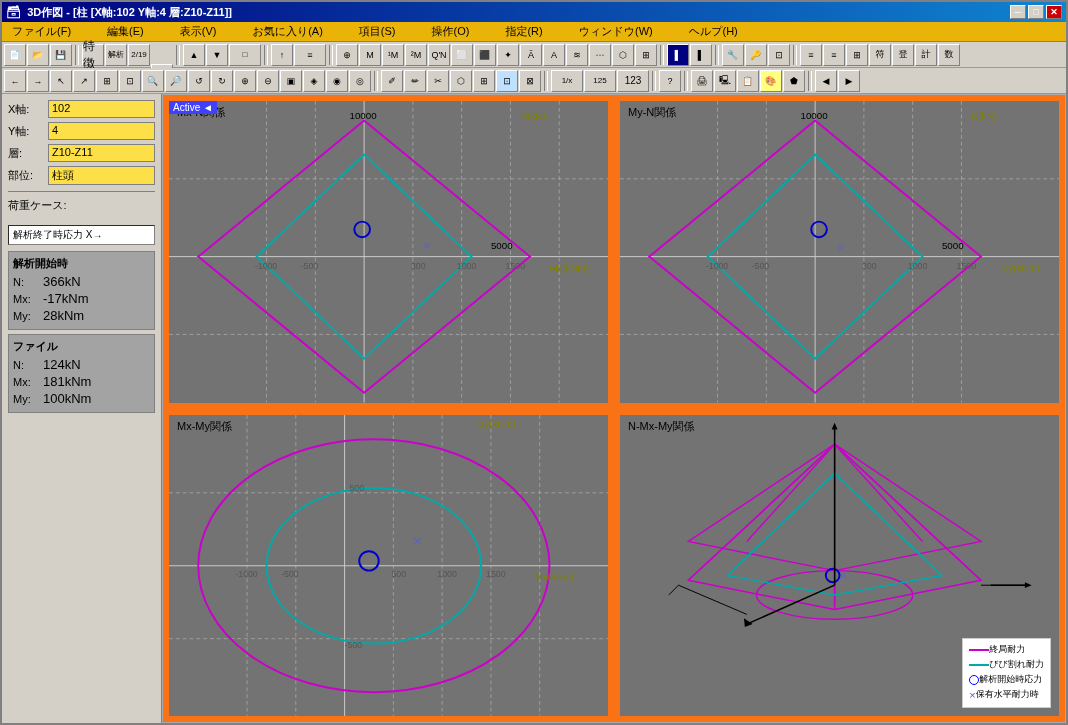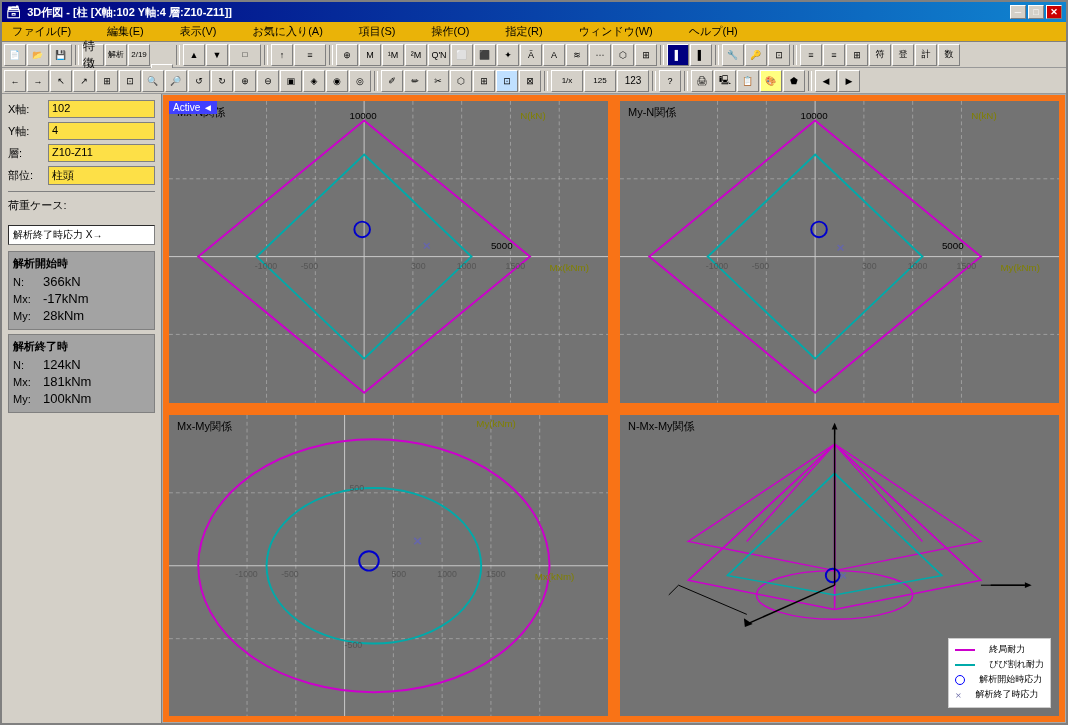--- a/index.html
+++ b/index.html
@@ -47,21 +47,21 @@
     .active-tab { position: absolute; top: 0; left: 0; background: #4040ff; color: white; font-size: 10px; padding: 1px 4px; display: flex; align-items: center; gap: 2px; z-index: 10; }
 
     
     .chart-title { position: absolute; top: 4px; left: 8px; font-size: 11px; color: #000; z-index: 5; }
 
     
     .chart-svg { position: absolute; top: 0; left: 0; width: 100%; height: 100%; }
 
     
     .legend { position: absolute; bottom: 8px; right: 8px; background: white; border: 1px solid #ccc; padding: 4px 6px; font-size: 9px; z-index: 20; }
-    .legend-row { display: flex; align-items: center; gap: 14px; margin-bottom: 2px; font-family: Liberation Serif, serif; }
+    .legend-row { display: flex; align-items: center; gap: 0; margin-bottom: 2px; }
     .legend-line { width: 20px; height: 2px; }
     .legend-circle { width: 10px; height: 10px; border-radius: 50%; border: 1px solid #0000ff; background: transparent; }
     .legend-x { font-size: 11px; color: #6060a0; }
   </style>
 </head>
 <body>
 
 <div class="window">
 
   <div class="title-bar">
@@ -217,21 +217,21 @@
           <span class="analysis-key">Mx:</span>
           <span class="analysis-val">-17kNm</span>
         </div>
         <div class="analysis-row">
           <span class="analysis-key">My:</span>
           <span class="analysis-val">28kNm</span>
         </div>
       </div>
 
       <div class="analysis-section">
-        <div class="analysis-title">解析終了時</div>
+        <div class="analysis-title">ファイル</div>
         <div class="analysis-row">
           <span class="analysis-key">N:</span>
           <span class="analysis-val">124kN</span>
         </div>
         <div class="analysis-row">
           <span class="analysis-key">Mx:</span>
           <span class="analysis-val">181kNm</span>
         </div>
         <div class="analysis-row">
           <span class="analysis-key">My:</span>
@@ -397,20 +397,20 @@
           <div class="legend-row">
             <div class="legend-line" style="background:#00aaaa;"></div>
             <span>びび割れ耐力</span>
           </div>
           <div class="legend-row">
             <div class="legend-circle"></div>
             <span>解析開始時応力</span>
           </div>
           <div class="legend-row">
             <span class="legend-x">×</span>
-            <span>解析終了時応力</span>
+            <span>保有水平耐力時</span>
           </div>
         </div>
       </div>
 
     </div>
   </div>
 </div>
 
 </body></html>

